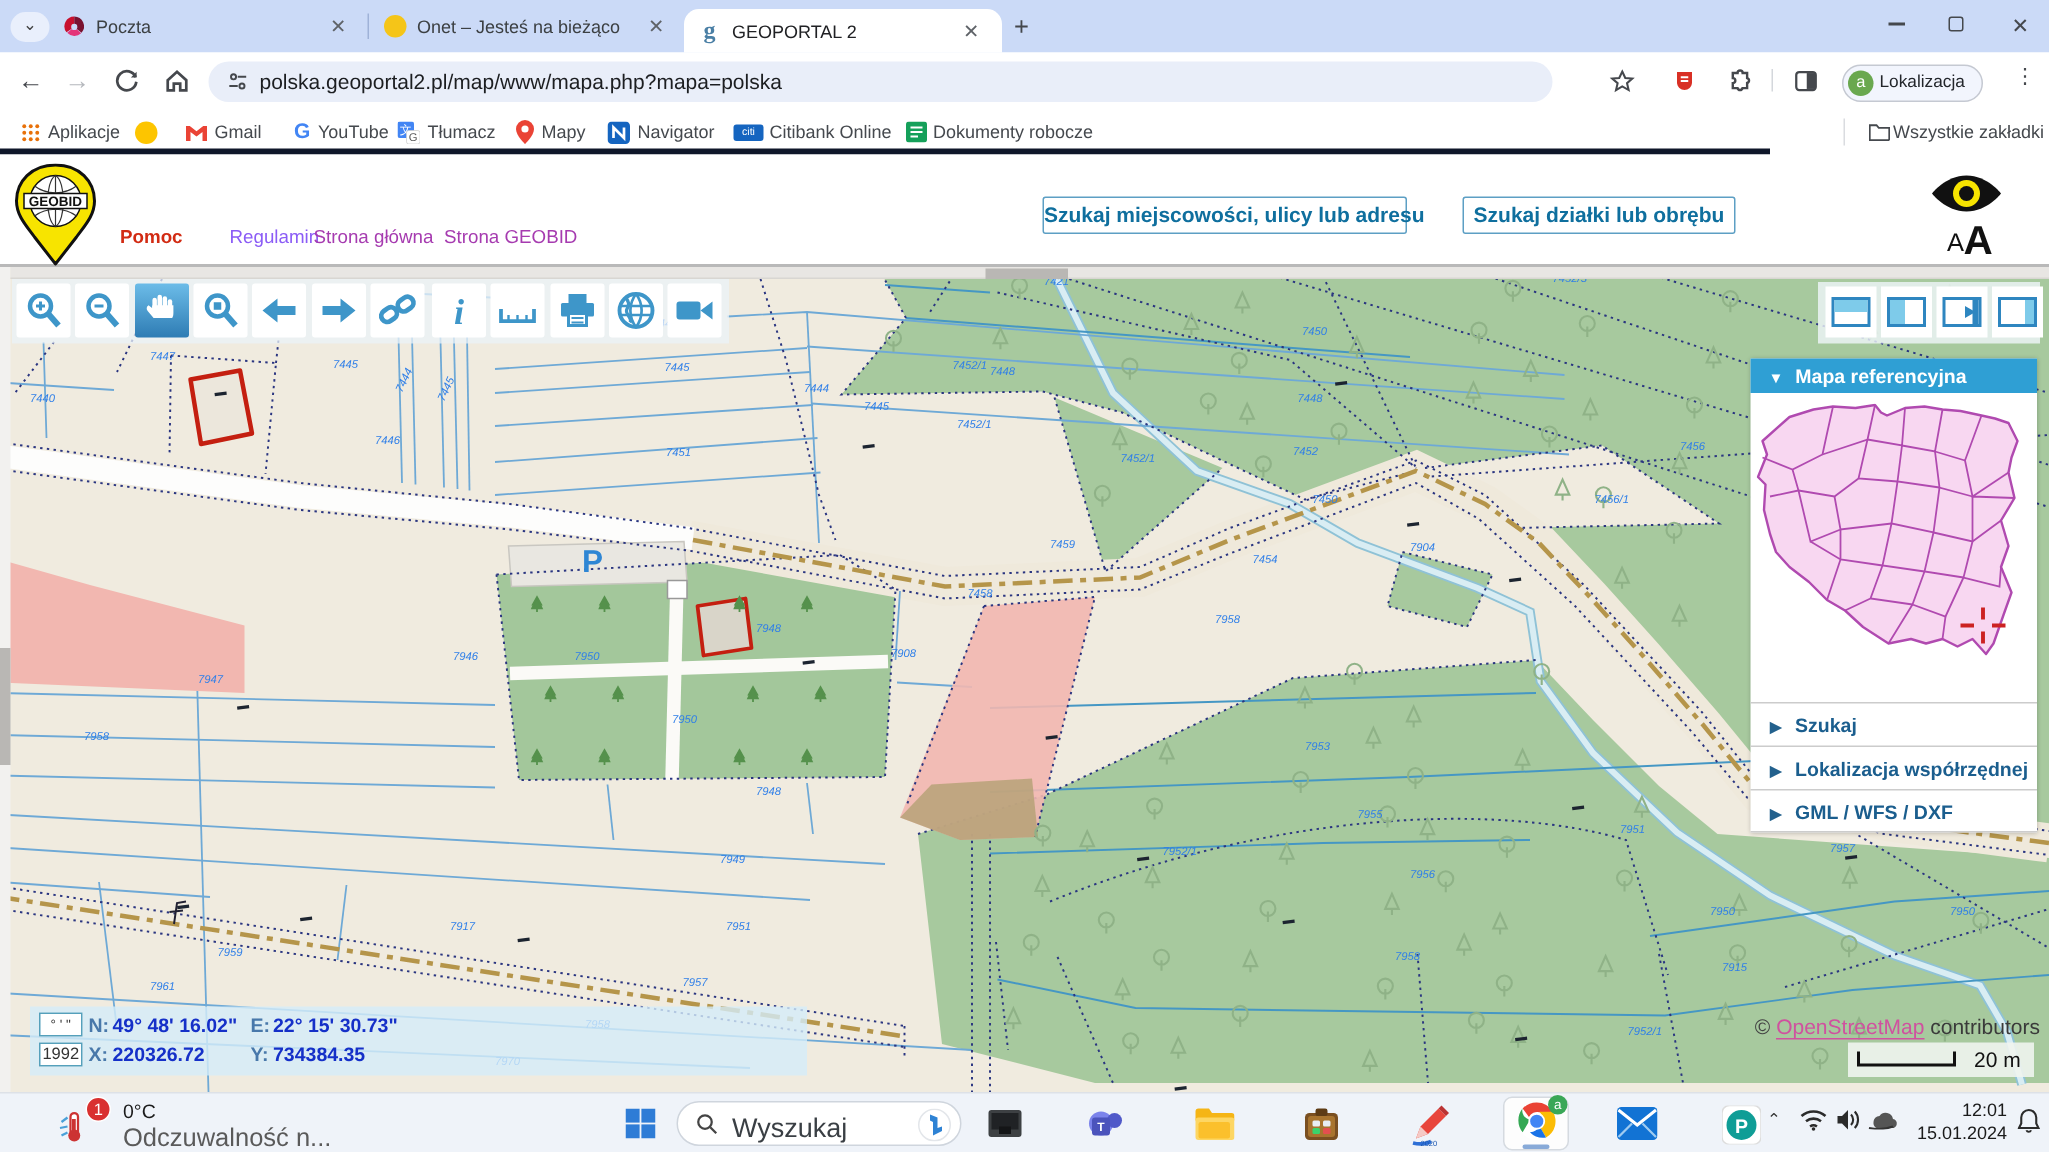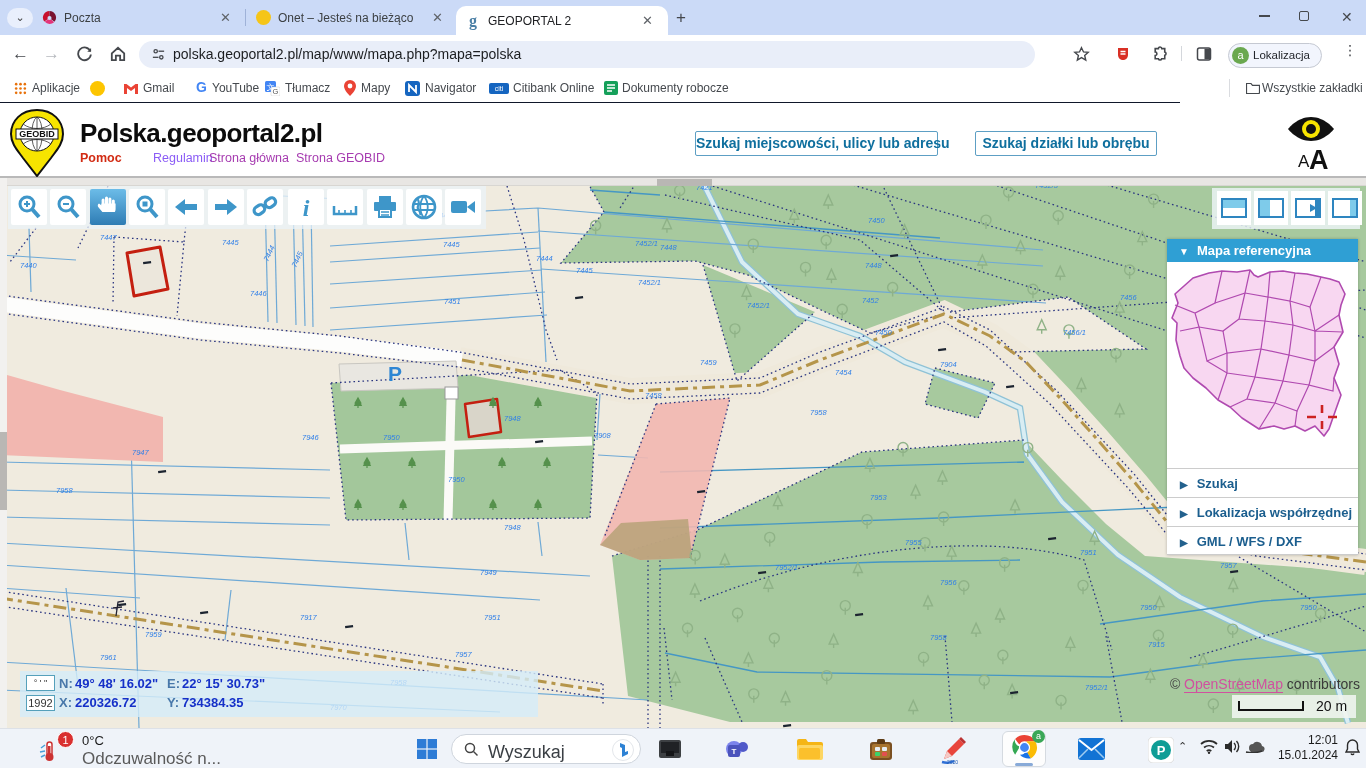--- a/index.html
+++ b/index.html
@@ -6,21 +6,21 @@
 .chev{position:absolute;left:7px;top:8px;width:26px;height:20px;background:#e9effc;border-radius:10px;color:#444;text-align:center;font-size:11px;line-height:19px}
 .tab{position:absolute;top:0;height:35px;font-size:12px;color:#3c4043}
 .tabico{position:absolute;top:10px;width:15px;height:15px}
 .tabx{position:absolute;top:10px;font-size:13px;color:#5f6368}
 #activetab{position:absolute;left:456px;top:6px;width:212px;height:29px;background:#fff;border-radius:10px 10px 0 0;font-size:12px;color:#202124}
 .tsep{position:absolute;top:9px;width:1px;height:17px;background:#9fb2d8}
 #navbar{position:absolute;left:0;top:35px;width:1366px;height:38px;background:#fff}
 .nicon{position:absolute;top:9px;font-size:17px;color:#45484d}
 #urlpill{position:absolute;left:139px;top:6px;width:896px;height:27px;background:#e9eef9;border-radius:14px;font-size:14px;color:#1c1e21}
 #profpill{position:absolute;left:1228px;top:8px;width:94px;height:25px;border:1px solid #c5c9d2;border-radius:13px;background:#f2f5fd}
-#bookbar{position:absolute;left:0;top:73px;width:1180px;height:30px;background:#fff;border-bottom:1px solid #0f172a}
+#bookbar{position:absolute;left:0;top:73px;width:1180px;height:30px;background:#fff;border-bottom:4px solid #0f172a}
 .bk{position:absolute;top:8px;font-size:12px;color:#45494e;white-space:nowrap}
 #header{position:absolute;left:0;top:103px;width:1366px;height:75px;background:#fff;border-bottom:2px solid #b9b9b9}
 #title{position:absolute;left:80px;top:15px;font-size:26px;font-weight:bold;color:#0c0c0c;letter-spacing:-0.6px}
 .hlink{position:absolute;top:48px;font-size:12.5px;white-space:nowrap}
 .sbtn{position:absolute;top:28px;height:25px;border:1px solid #5d9fc4;background:#fff;color:#0f6f9e;font-weight:bold;font-size:14px;text-align:center;line-height:23px;border-radius:2px;white-space:nowrap}
 #map{position:absolute;left:0;top:178px;width:1366px;height:550px;background:#f0ebdf}
 #taskbar{position:absolute;left:0;top:728px;width:1366px;height:40px;background:#eff3f9;border-top:1px solid #dde1e7}
 .ticon{position:absolute;top:7px}
 #panel{position:absolute;left:1167px;top:239px;width:191px;height:316px;background:#fff;box-shadow:0 0 3px rgba(0,0,0,.25)}
 #panelhead{height:23px;background:#2f9fd4;color:#fff;font-size:13px;font-weight:bold;line-height:23px}
@@ -163,21 +163,20 @@
  <span class="bk" style="left:1262px">Wszystkie zakładki</span>
 </div>
 <div id="header">
  <svg style="position:absolute;left:8px;top:6px" width="58" height="68" viewBox="0 0 58 68">
   <path d="M29 1C13 1 3 12 3 25c0 10 7 17 12 24L29 67l14-18c5-7 12-14 12-24C55 12 45 1 29 1z" fill="#f7e400" stroke="#111" stroke-width="2"></path>
   <circle cx="29" cy="25" r="17" fill="#fff" stroke="#111" stroke-width="1"></circle>
   <path d="M29 8v34M12 25h34M15 15c8 6 20 6 28 0M15 35c8-6 20-6 28 0M29 8c-7 4-7 30 0 34M29 8c7 4 7 30 0 34" fill="none" stroke="#333" stroke-width=".8"></path>
   <rect x="8" y="20" width="42" height="10" fill="#fff" stroke="#111" stroke-width="1"></rect>
   <text x="29" y="28" text-anchor="middle" font-size="9" font-weight="bold" fill="#111" font-family="Liberation Sans">GEOBID</text>
  </svg>
- <div id="title">Polska.geoportal2.pl</div>
  <span class="hlink" style="left:80px;color:#d22b13;font-weight:bold">Pomoc</span>
  <span class="hlink" style="left:153px;color:#8b5cf6">Regulamin</span>
  <span class="hlink" style="left:209px;color:#a63bb0">Strona główna</span>
  <span class="hlink" style="left:296px;color:#a63bb0">Strona GEOBID</span>
  <div class="sbtn" style="left:695px;width:243px">Szukaj miejscowości, ulicy lub adresu</div>
  <div class="sbtn" style="left:975px;width:182px">Szukaj działki lub obrębu</div>
  <svg style="position:absolute;left:1286px;top:12px" width="50" height="60" viewBox="0 0 50 60">
   <path d="M25 2C11 2 2 14 2 14s9 12 23 12 23-12 23-12S39 2 25 2z" fill="#111"></path>
   <circle cx="25" cy="14" r="9" fill="#f7e400"></circle>
   <circle cx="25" cy="14" r="5" fill="#111"></circle>

